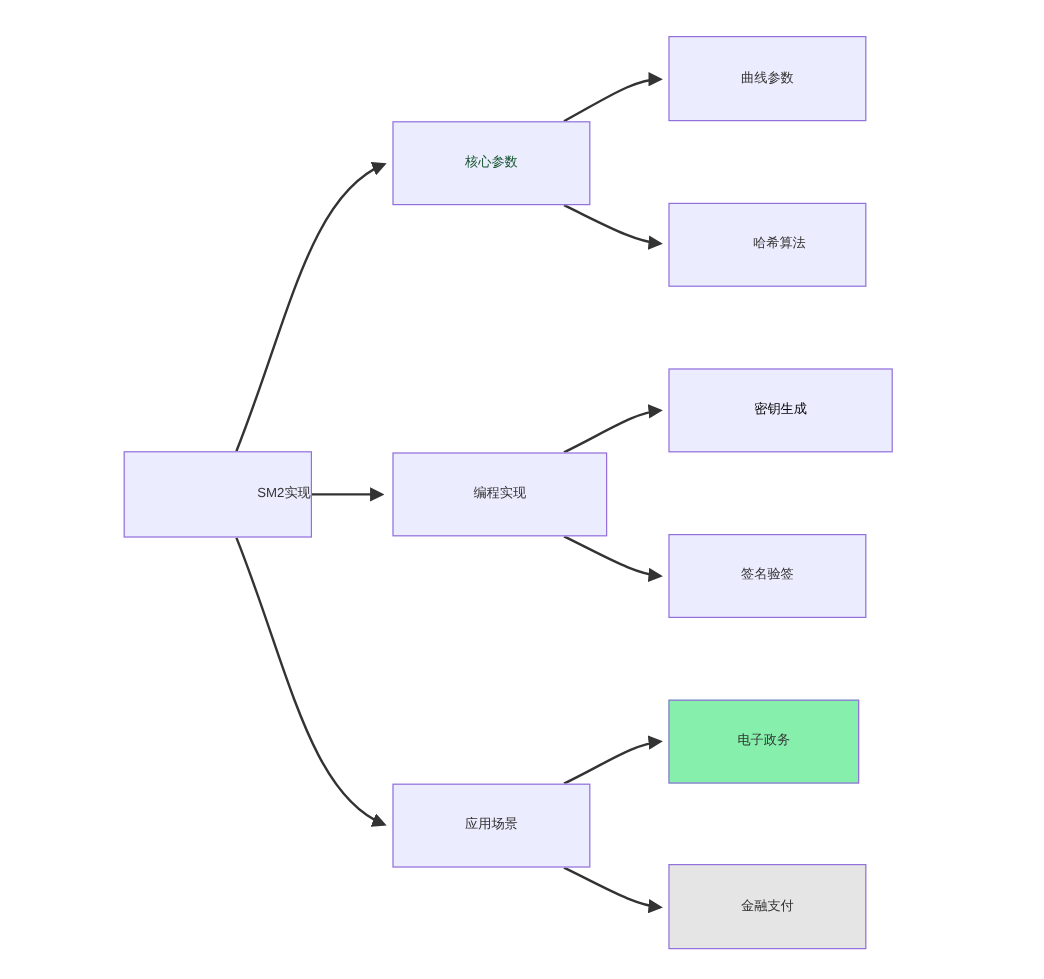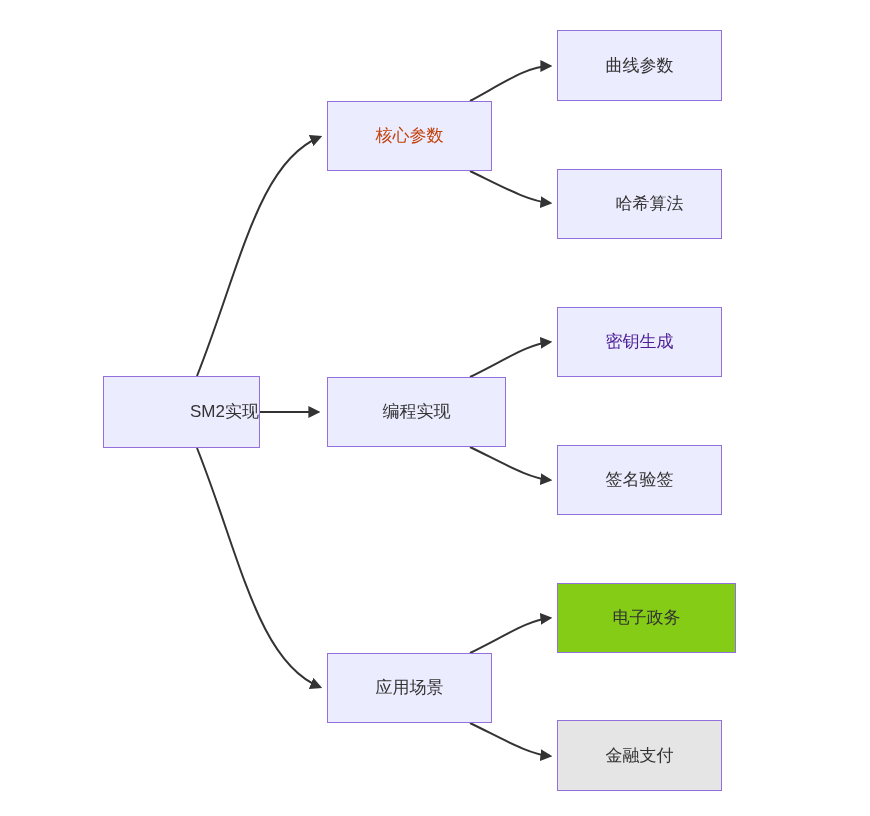--- a/index.html
+++ b/index.html
@@ -11,21 +11,21 @@
   }
   #canvas { position: relative; width: 870px; height: 816px; }
   #edge-layer { position: absolute; left: 0; top: 0; }
   .node {
     position: absolute;
     display: flex; align-items: center; justify-content: center;
     box-sizing: border-box;
     border: 1px solid #9370DB;
   }
   .node .label {
-    font-size: 17px;
+    font-size: 11px;
     line-height: 1.25;
     white-space: nowrap;
   }
 </style>
 </head>
 <body>
 
 <div id="canvas">
   <svg id="edge-layer" width="870" height="816" viewBox="0 0 870 816" xmlns="http://www.w3.org/2000/svg">
     <defs>
@@ -42,41 +42,41 @@
         <path d="M470,377 C505,360 528,344 550,342" fill="none" stroke="#333333" stroke-width="2" marker-end="url(#arrowhead)"></path>
         <path d="M470,447 C505,464 528,478 550,480" fill="none" stroke="#333333" stroke-width="2" marker-end="url(#arrowhead)"></path>
         <path d="M470,653 C505,636 528,620 550,618" fill="none" stroke="#333333" stroke-width="2" marker-end="url(#arrowhead)"></path>
         <path d="M470,723 C505,740 528,754 550,756" fill="none" stroke="#333333" stroke-width="2" marker-end="url(#arrowhead)"></path>
       </g>
   </svg>
   <div id="nodes">
       <div class="node" style="left: 103px; top: 376px; width: 157px; height: 72px; background: rgb(236, 236, 255); border-color: rgb(147, 112, 219); color: rgb(51, 51, 51); justify-content: flex-end;">
         <span class="label">SM2实现</span>
       </div>
-      <div class="node" style="left: 327px; top: 101px; width: 165px; height: 70px; background: rgb(236, 236, 255); border-color: rgb(147, 112, 219); color: #c2410c;">
+      <div class="node" style="left: 327px; top: 101px; width: 165px; height: 70px; background: rgb(236, 236, 255); border-color: rgb(147, 112, 219); color: #14532d;">
         <span class="label">核心参数</span>
       </div>
       <div class="node" style="left: 327px; top: 377px; width: 179px; height: 70px; background: rgb(236, 236, 255); border-color: rgb(147, 112, 219); color: rgb(51, 51, 51);">
         <span class="label">编程实现</span>
       </div>
       <div class="node" style="left: 327px; top: 653px; width: 165px; height: 70px; background: rgb(236, 236, 255); border-color: rgb(147, 112, 219); color: rgb(51, 51, 51); align-items: center;">
         <span class="label">应用场景</span>
       </div>
       <div class="node" style="left: 557px; top: 30px; width: 165px; height: 71px; background: rgb(236, 236, 255); border-color: rgb(147, 112, 219); color: rgb(51, 51, 51);">
         <span class="label">曲线参数</span>
       </div>
       <div class="node" style="left: 557px; top: 169px; width: 165px; height: 70px; background: rgb(236, 236, 255); border-color: rgb(147, 112, 219); color: rgb(51, 51, 51); padding-left: 20px;">
         <span class="label">哈希算法</span>
       </div>
-      <div class="node" style="left: 557px; top: 307px; width: 165px; height: 70px; background: rgb(236, 236, 255); border-color: rgb(147, 112, 219); color: #4c1d95;">
+      <div class="node" style="left: 557px; top: 307px; width: 187px; height: 70px; background: rgb(236, 236, 255); border-color: rgb(147, 112, 219); color: #000000;">
         <span class="label">密钥生成</span>
       </div>
       <div class="node" style="left: 557px; top: 445px; width: 165px; height: 70px; background: rgb(236, 236, 255); border-color: rgb(147, 112, 219); color: rgb(51, 51, 51);">
         <span class="label">签名验签</span>
       </div>
-      <div class="node" style="left: 557px; top: 583px; width: 179px; height: 70px; background: #84cc16; border-color: rgb(147, 112, 219); color: rgb(51, 51, 51);">
+      <div class="node" style="left: 557px; top: 583px; width: 159px; height: 70px; background: #86efac; border-color: rgb(147, 112, 219); color: rgb(51, 51, 51);">
         <span class="label">电子政务</span>
       </div>
       <div class="node" style="left: 557px; top: 720px; width: 165px; height: 71px; background: #e5e5e5; border-color: rgb(147, 112, 219); color: rgb(51, 51, 51);">
         <span class="label">金融支付</span>
       </div>
     </div>
 </div>
 
 </body></html>

